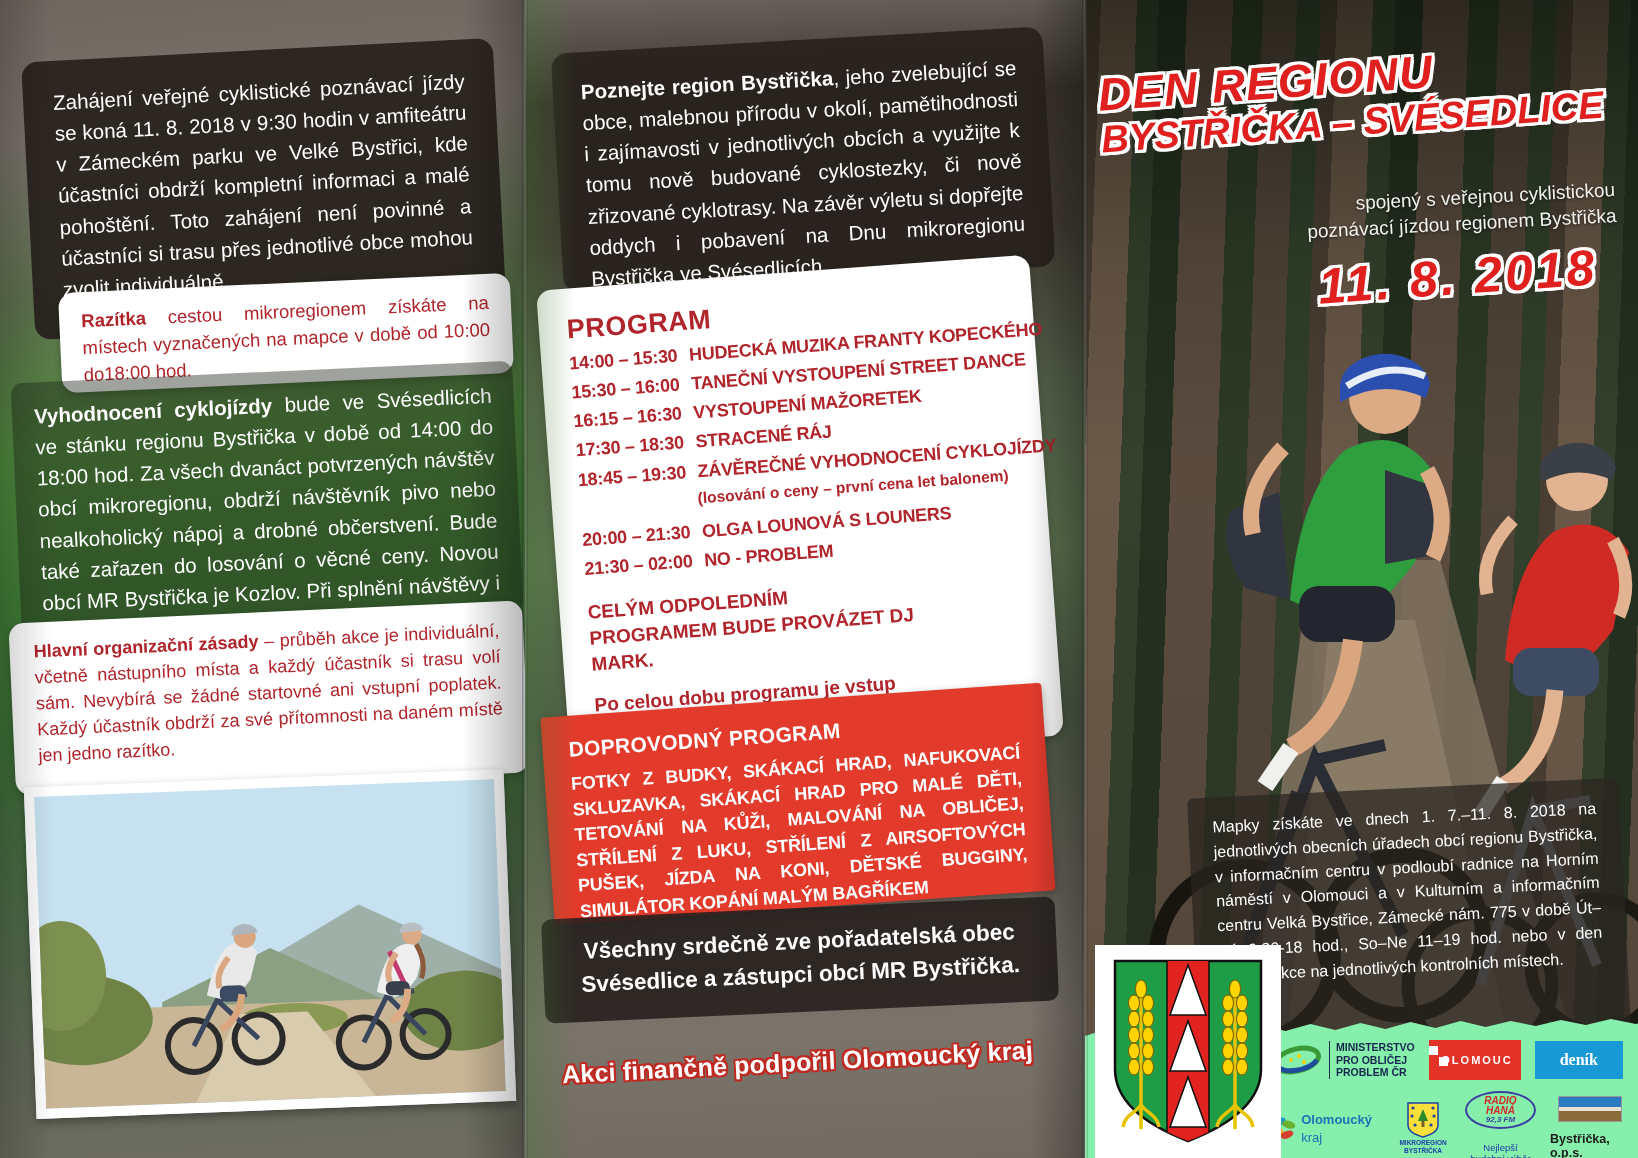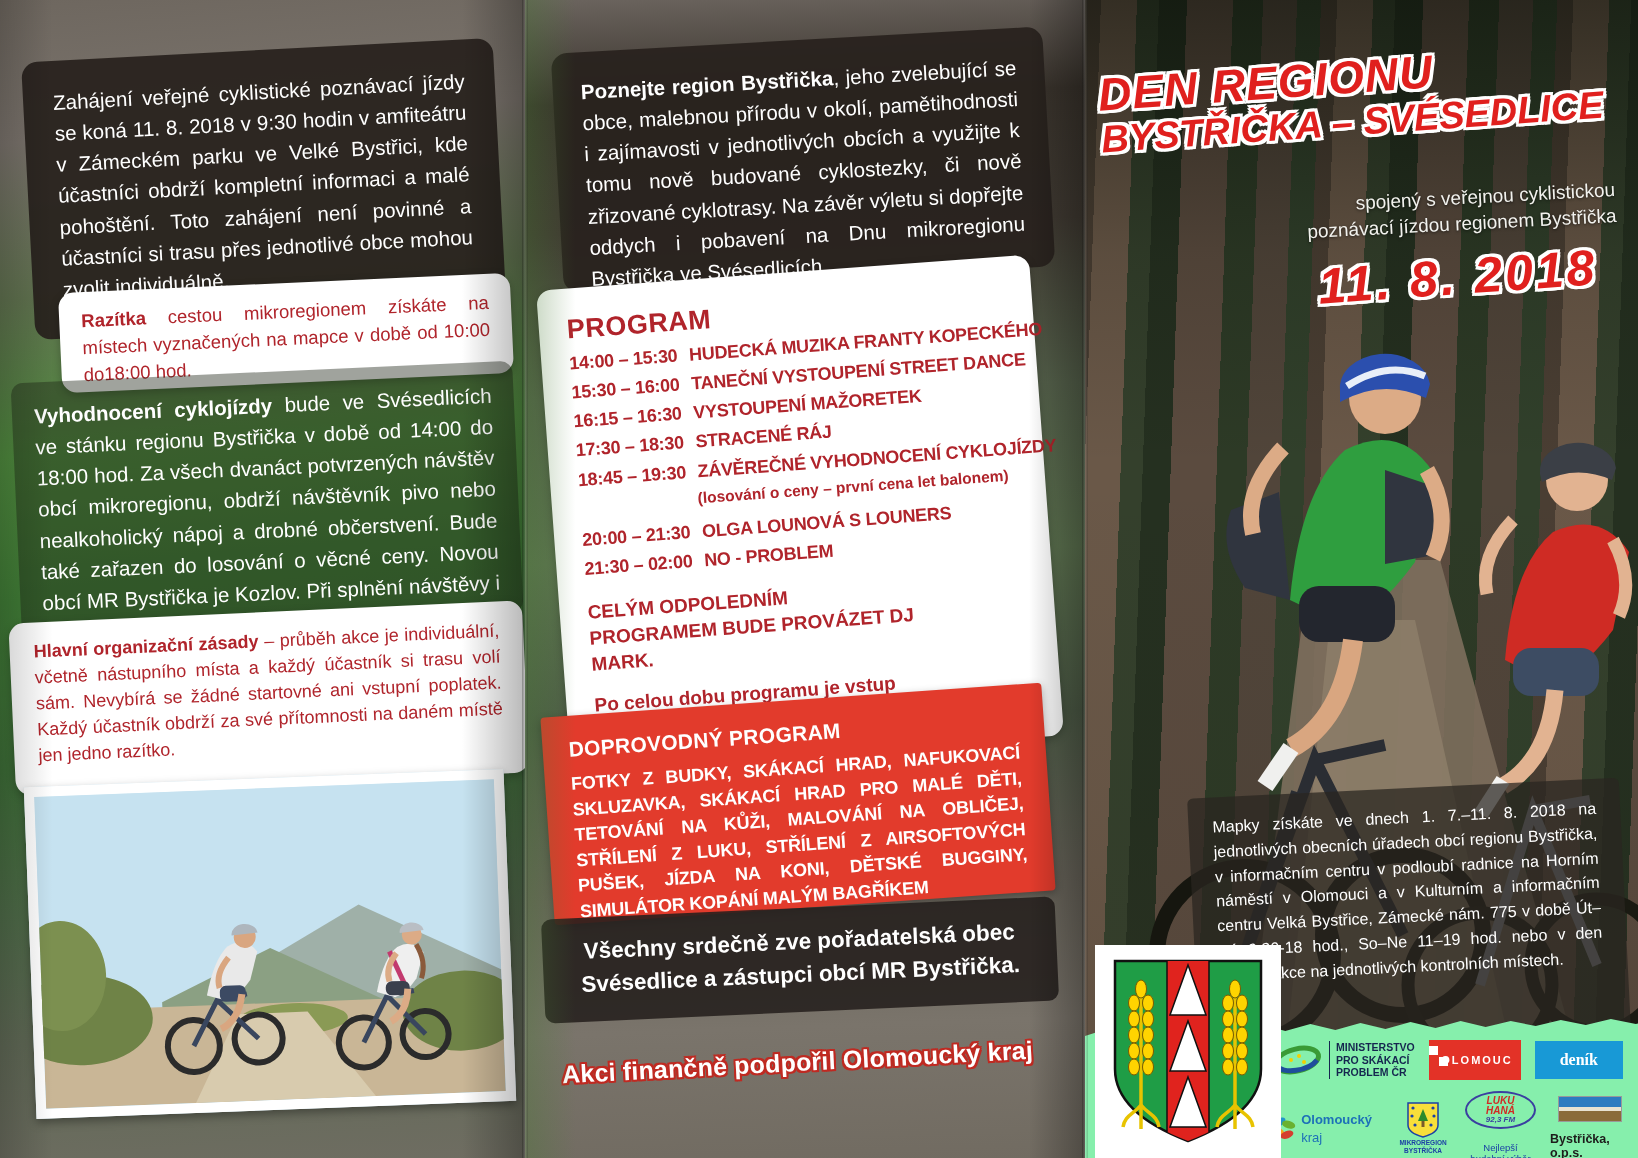--- a/index.html
+++ b/index.html
@@ -293,21 +293,21 @@
           <div class="mmr">
             <svg width="52" height="36" viewBox="0 0 52 36">
               <ellipse cx="26" cy="18" rx="22" ry="11" fill="none" stroke="#3a9a35" stroke-width="5" transform="rotate(-14 26 18)"></ellipse>
               <path d="M6,24 a22 11 -14 0 0 40,-6" fill="none" stroke="#1f4e9c" stroke-width="5"></path>
               <circle cx="20" cy="18" r="2" fill="#f5d000"></circle>
                 <circle cx="28" cy="14" r="2" fill="#f5d000"></circle>
                 <circle cx="33" cy="20" r="2" fill="#f5d000"></circle>
             </svg>
             <div class="mmr-text">
               <div>MINISTERSTVO</div>
-              <div>PRO SKÁKACÍ</div>
+              <div>PRO OBLIČEJ</div>
               <div>PROBLEM ČR</div>
             </div>
           </div>
           <div class="olomouc-logo">
             <div class="sq1"></div>
             <div class="sq2"></div>
             <span>OLOMOUC</span>
           </div>
           <div class="denik-logo">
             <span>deník</span>
@@ -332,21 +332,21 @@
                 <circle cx="27" cy="7" r="1.6" fill="#1b41a5"></circle>
               <circle cx="6" cy="15" r="1.6" fill="#1b41a5"></circle>
                 <circle cx="28" cy="15" r="1.6" fill="#1b41a5"></circle>
               <circle cx="9" cy="24" r="1.6" fill="#1b41a5"></circle>
                 <circle cx="25" cy="24" r="1.6" fill="#1b41a5"></circle>
             </svg>
             <div class="mik-cap">MIKROREGION BYSTŘIČKA</div>
           </div>
           <div class="radio">
             <div class="radio-oval">
-              <span class="rn">LUKU HANÁ</span>
+              <span class="rn">RADIO HANÁ</span>
               <span class="rf">92,3 FM</span>
             </div>
             <div class="radio-cap">Nejlepší hudební výběr</div>
           </div>
           <div class="bops">
             <div class="bops-ico"></div>
             <span>Bystřička, o.p.s.</span>
           </div>
         </div>
       </div>

